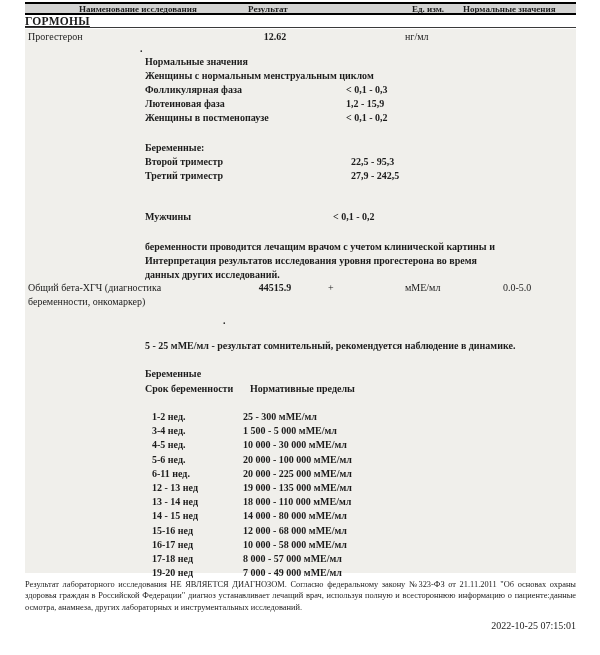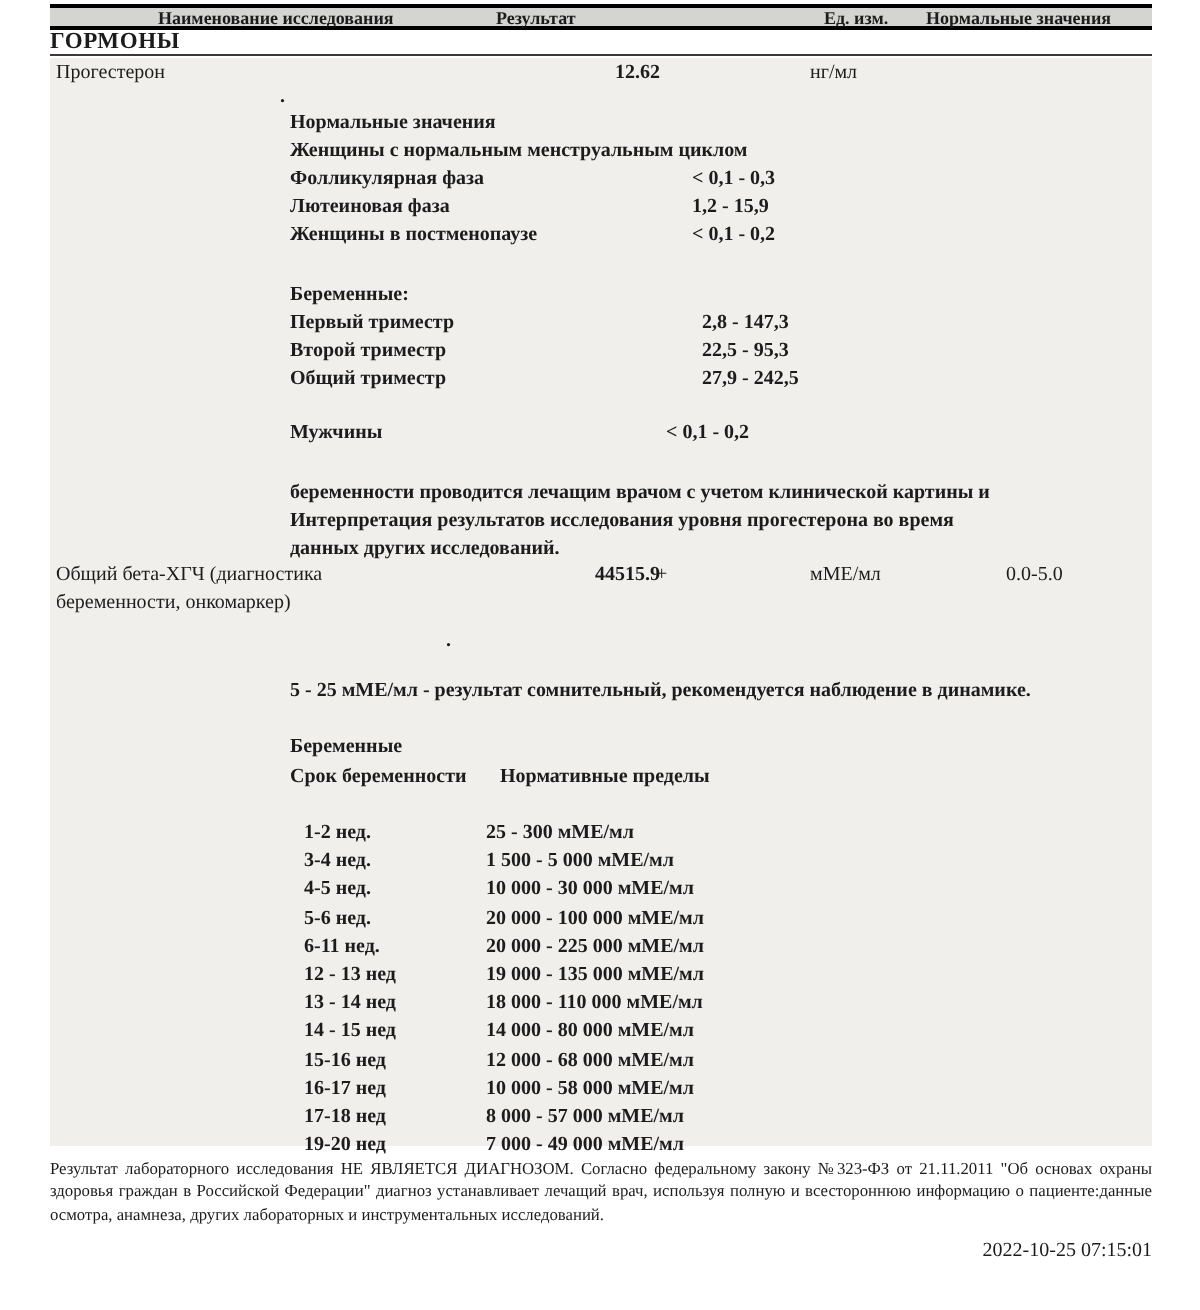--- a/index.html
+++ b/index.html
@@ -19,35 +19,35 @@
     border-top:2px solid #000;
     border-bottom:2px solid #000;
   }
   .header-bar span {
     position:absolute; top:0; font-size:9px; font-weight:bold; white-space:nowrap;
   }
   .hc1 { left:18px;margin-left:36px; } .hc2 { left:223px; } .hc3 { left:387px; } .hc4 { left:438px; }
   
   .section-title {
     position:absolute; top:15px; left:25px;
-    font-size:11.5px; font-weight:bold; letter-spacing:.3px;
+    font-size:11.5px; font-weight:bold; letter-spacing:.3px;text-decoration:underline;
   }
   .section-rule {
     position:absolute; top:27px; left:25px; width:551px; height:0;
     border-top:1.5px solid #3a3a3a;
   }
   
   .panel {
     position:absolute; top:29px; left:25px; width:551px; height:544px;
     background:#f0efeb;
     font-size:10px;
   }
   .abs { position:absolute; white-space:nowrap; }
   .b { font-weight:bold; }
-  .res-box { left:195px; width:110px; text-align:right; font-weight:bold; }
+  .res-box { left:195px; width:110px; text-align:center; font-weight:bold; }
   .units { left:380px; }
   .norm { left:478px; }
   .flag { left:303px; }
   .nameln { left:3px; }
   .dot { font-weight:bold; }
   
   .block { position:absolute; left:120px; width:430px; font-weight:bold; }
   .block .line { position:relative; height:14px; line-height:14px; white-space:nowrap; }
   .block .val { position:absolute; left:201px; }
   .block .val-tri { position:absolute; left:206px; }
@@ -102,29 +102,25 @@
       </div>
       <div class="line">
         <span>Женщины в постменопаузе</span>
         <span class="val">&lt; 0,1 - 0,2</span>
       </div>
     </div>
 
     <div class="block" style="top:112px;">
       <div class="line"><span>Беременные:</span></div>
       <div class="line">
-        <span>Первый триместр</span>
-        <span class="val-tri">2,8 - 147,3</span>
-      </div>
-      <div class="line">
         <span>Второй триместр</span>
         <span class="val-tri">22,5 - 95,3</span>
       </div>
       <div class="line">
-        <span>Общий триместр</span>
+        <span>Третий триместр</span>
         <span class="val-tri">27,9 - 242,5</span>
       </div>
     </div>
 
     <div class="block" style="top:181px;">
       <div class="line">
         <span>Мужчины</span>
         <span class="val-men">&lt; 0,1 - 0,2</span>
       </div>
     </div>

